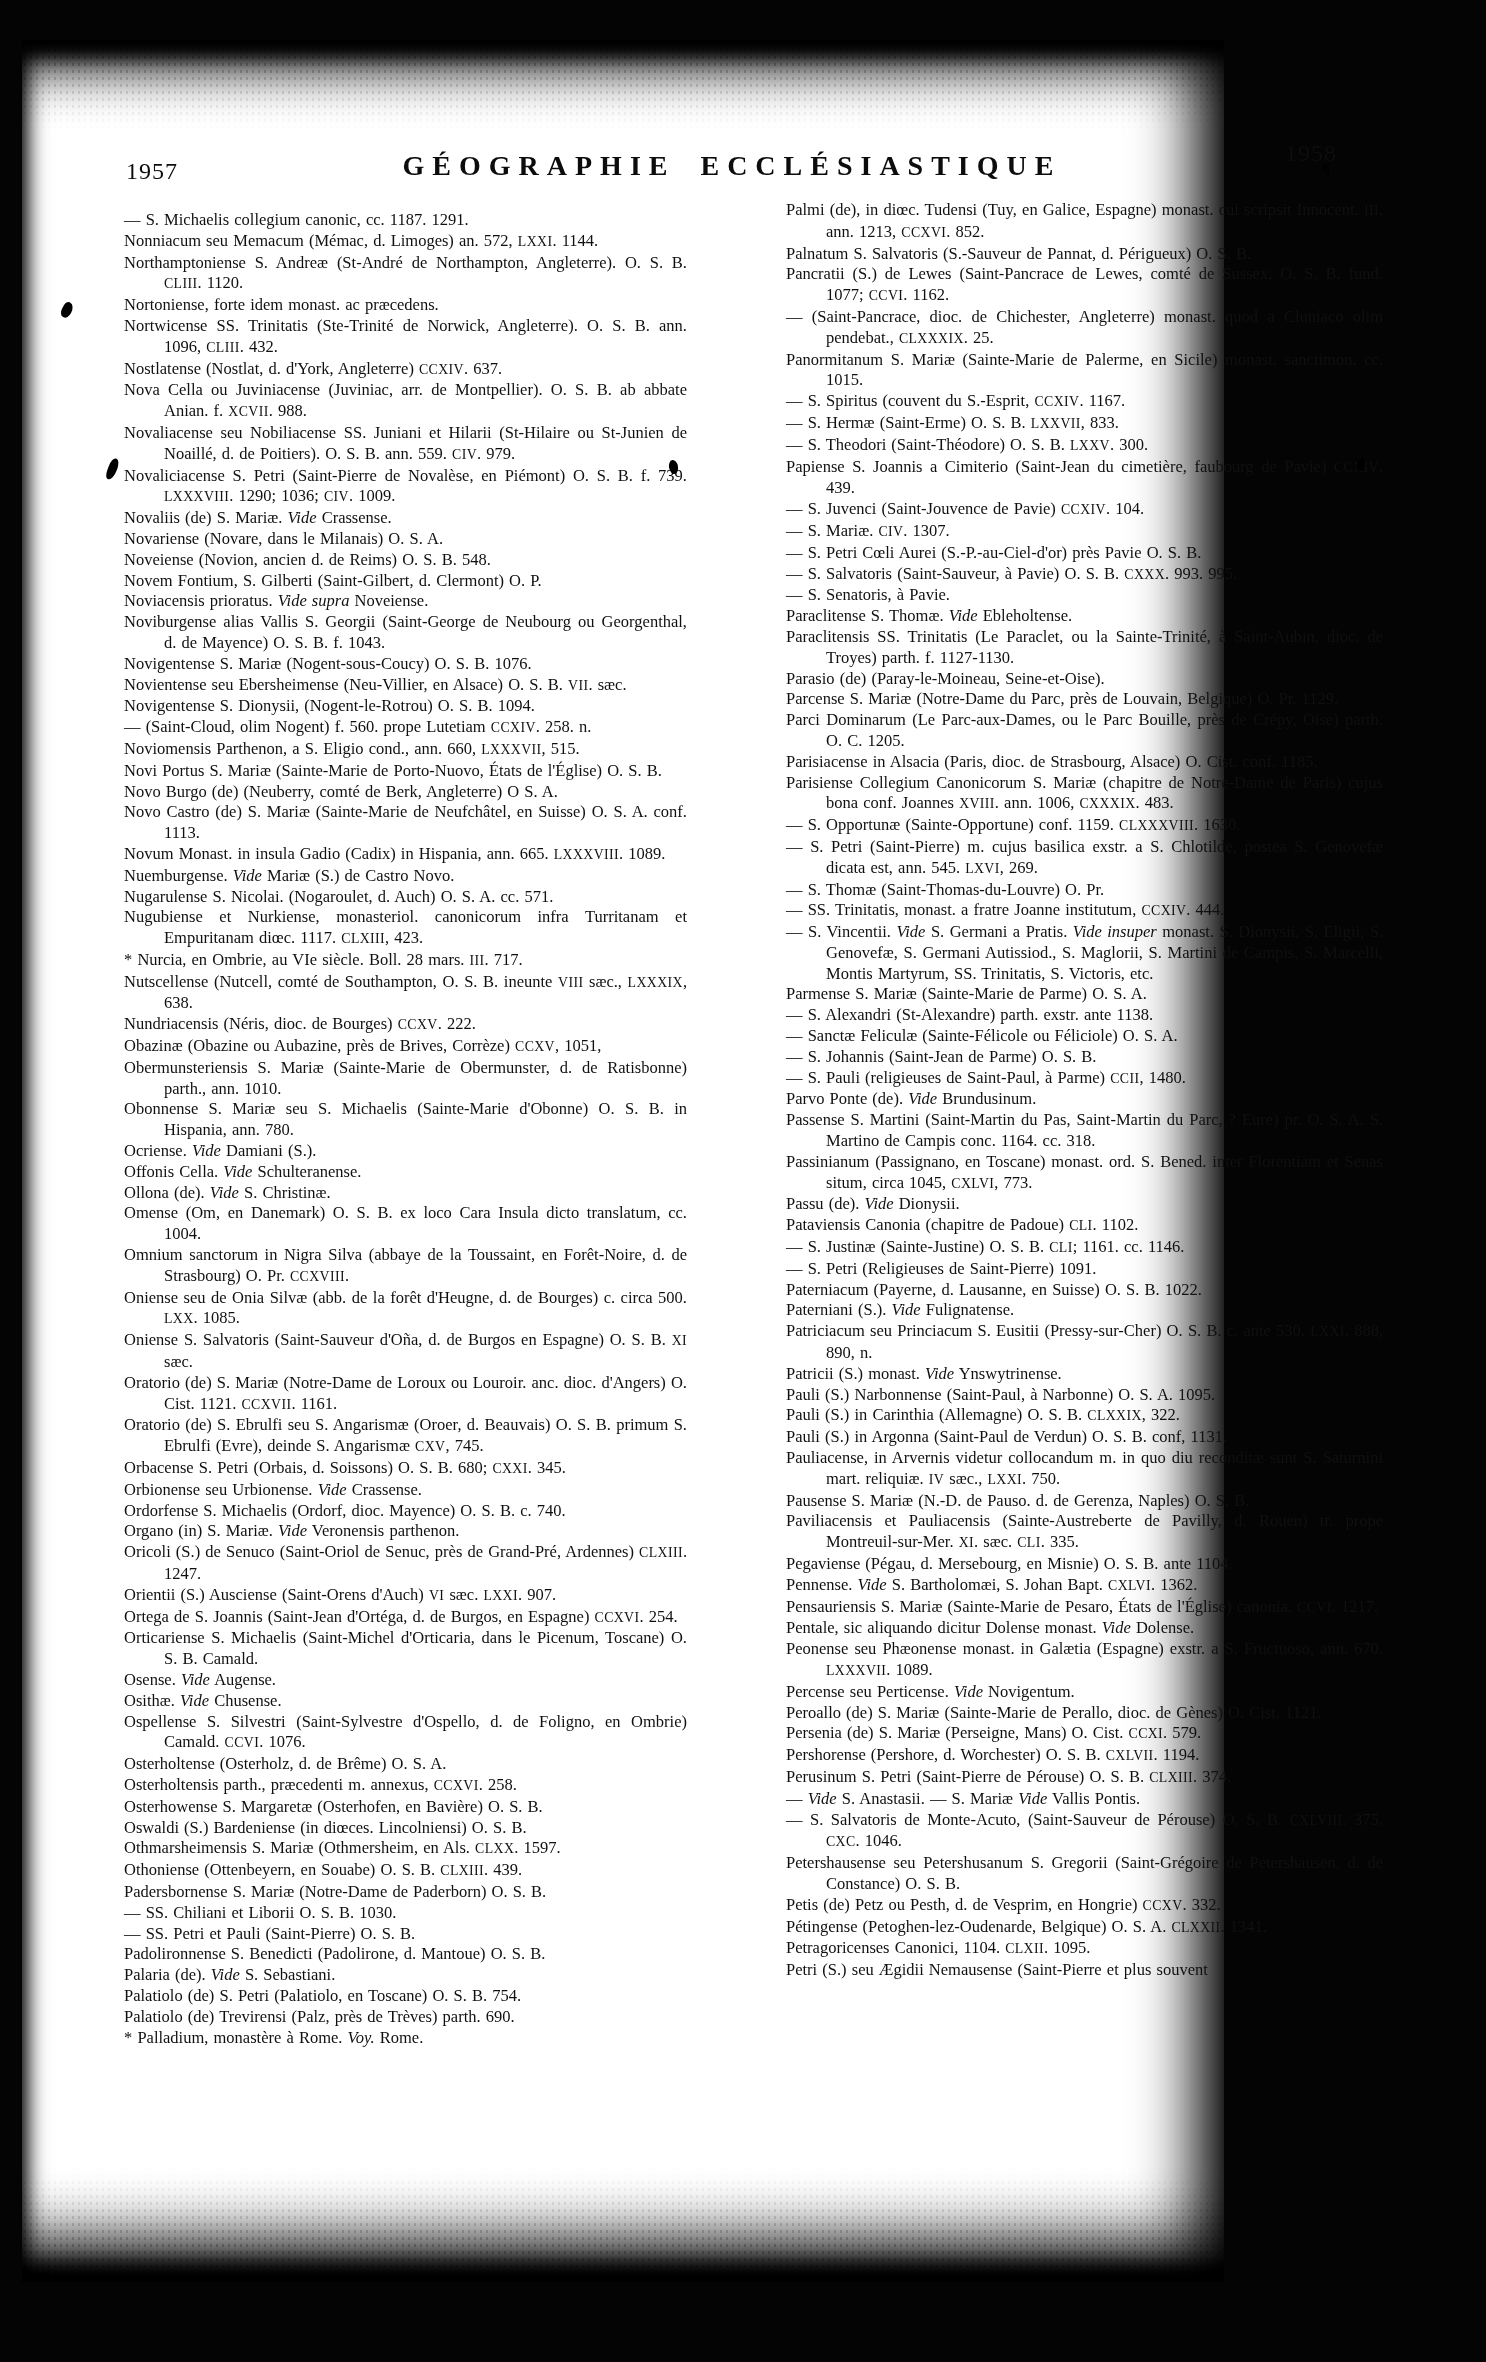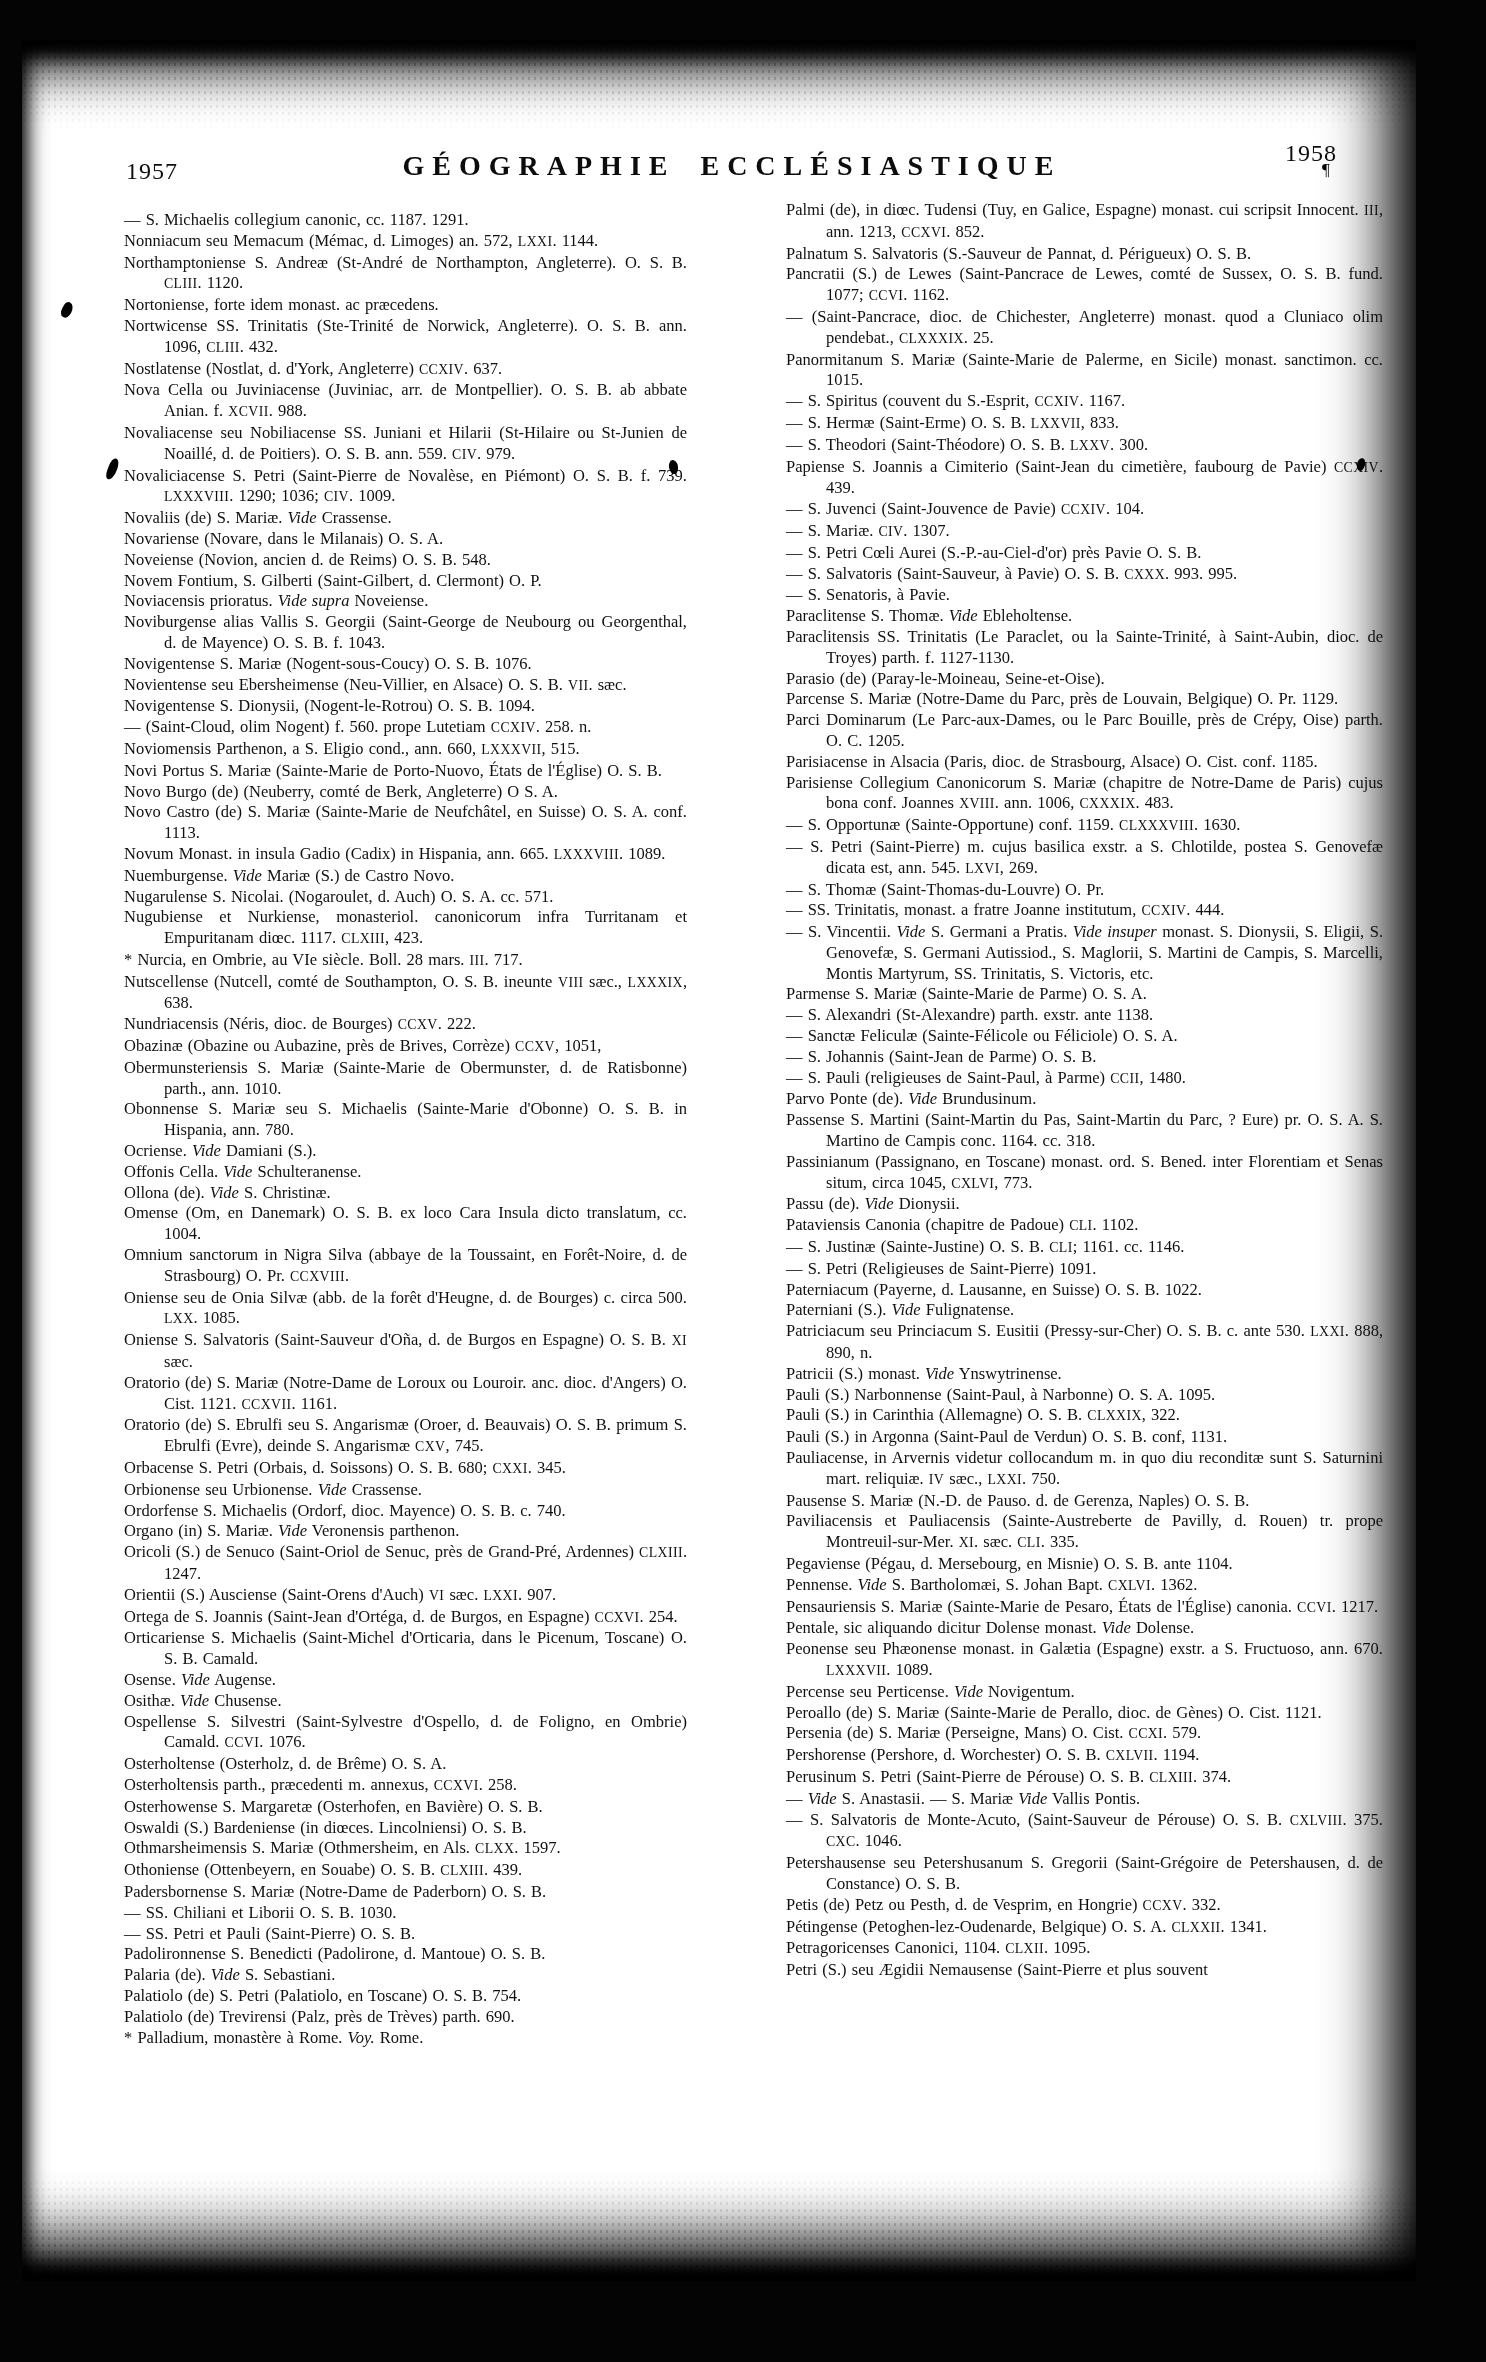--- a/index.html
+++ b/index.html
@@ -2,21 +2,21 @@
 <html><head>
 <meta charset="utf-8">
 <style>
   html,body{margin:0;padding:0;}
   body{
     width:1486px;height:2362px;position:relative;overflow:hidden;
     background:#040404;
     font-family:"Liberation Serif","DejaVu Serif",serif;
   }
   .page{
-    position:absolute;left:22px;top:40px;width:1394px;height:2242px;
+    position:absolute;left:22px;top:40px;width:1202px;height:2242px;
     background:#ffffff;color:#111;
     box-shadow:
       inset 0 60px 50px -32px rgba(0,0,0,.97),
       inset 0 26px 16px -10px #000,
       inset -70px 0 60px -40px rgba(0,0,0,.95),
       inset 16px 0 18px -10px rgba(0,0,0,.88),
       inset 0 -80px 60px -38px rgba(0,0,0,.97),
       inset 0 -30px 18px -12px #000;
   }
   

